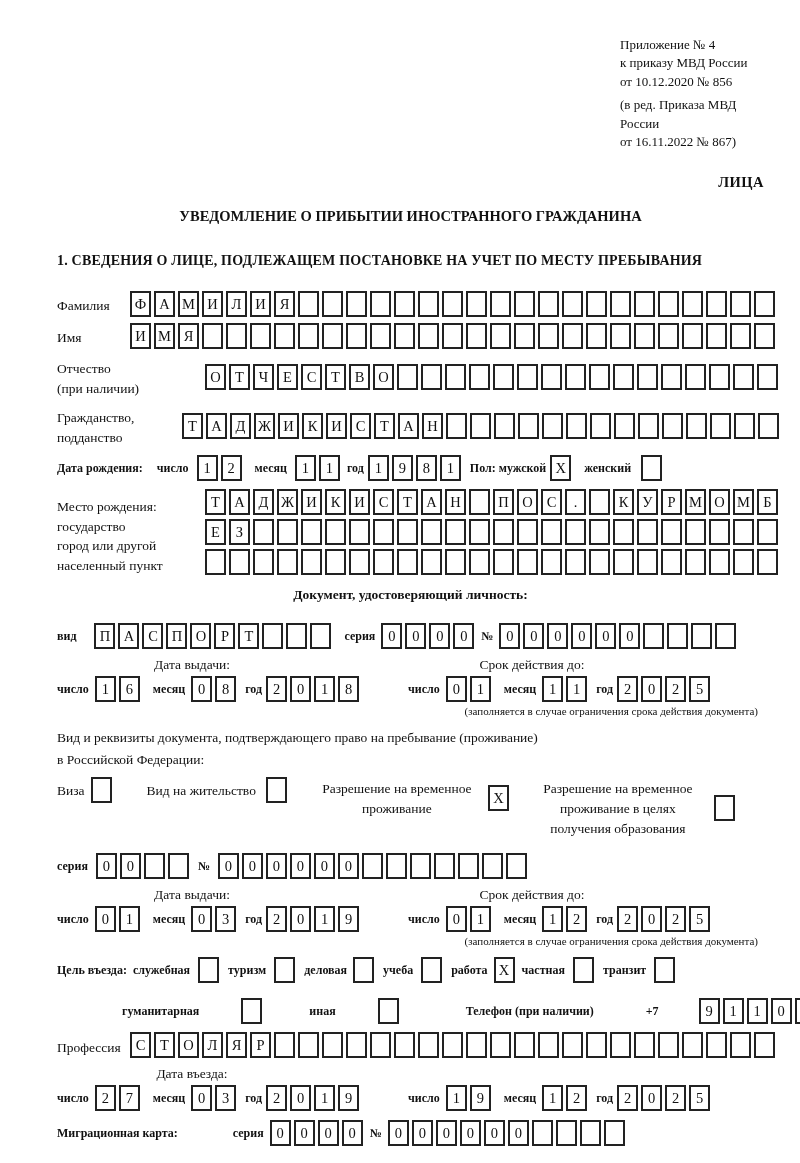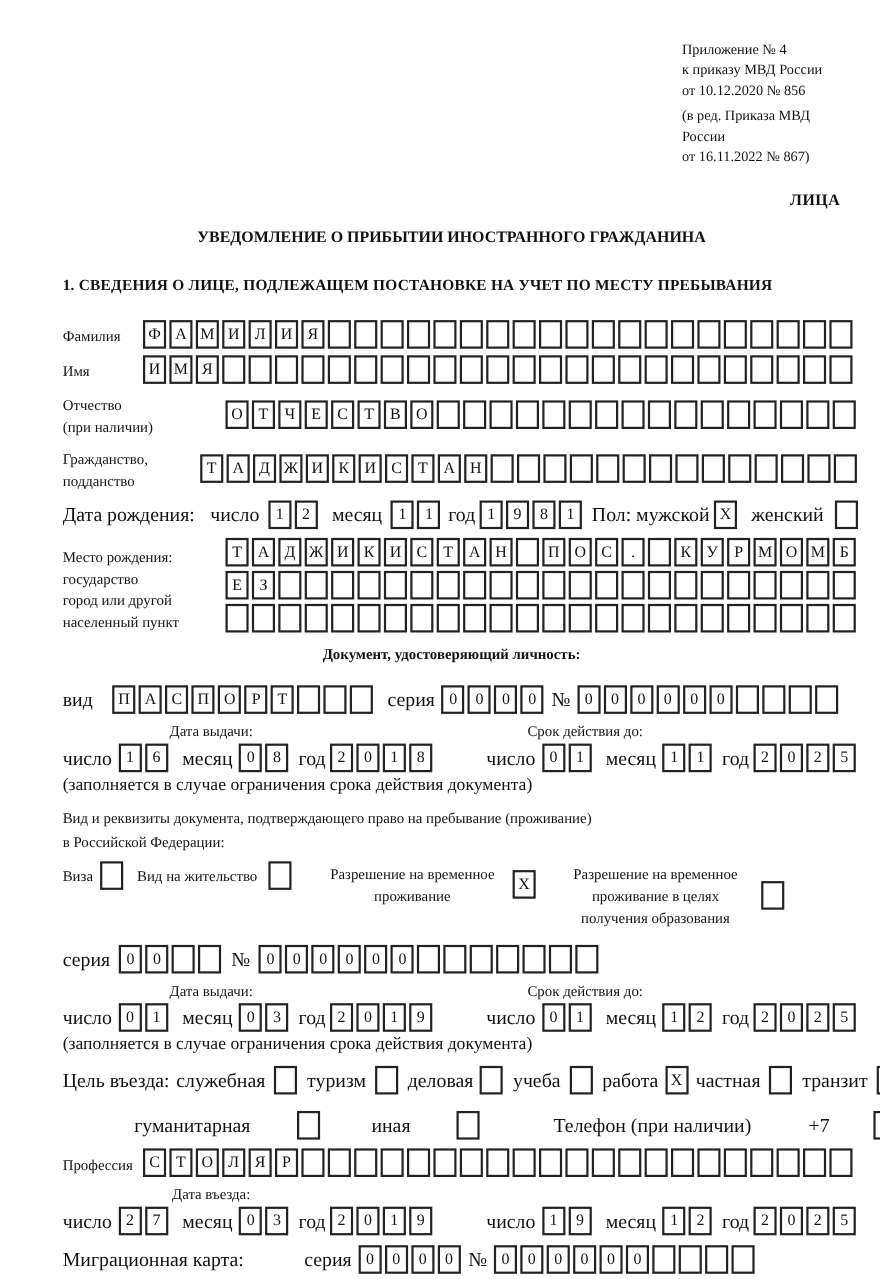--- a/index.html
+++ b/index.html
@@ -22,35 +22,35 @@
   .flabel { flex:none; font-size:13.5px; padding-top:4px; white-space:pre-line; line-height:1.45; }
   .w73  { width:73px; }  .w125 { width:125px; } .w148 { width:148px; }
   .boxes { display:flex; flex:none; }
   .boxcol { display:flex; flex-direction:column; }
   .boxcol .boxes { margin-bottom:4px; }
   .cell { flex:none; box-sizing:border-box; width:21px; height:26px; margin-right:3px;
           border:2px solid #222; font-size:14.5px; line-height:22px; text-align:center;
           display:inline-block; background:#fff; }
 
   
-  .t  { font-size:18px; flex:none; }
+  .t  { font-size:12px; flex:none;font-weight:bold; }
   .ml4{margin-left:4px;} .ml6{margin-left:6px;} .ml8{margin-left:8px;} .ml10{margin-left:10px;}
   .ml14{margin-left:14px;} .ml18{margin-left:18px;} .ml30{margin-left:30px;} .ml55{margin-left:55px;}
   .mr4{margin-right:4px;} .mr6{margin-right:6px;}
 
   .inline { display:flex; align-items:center; margin-top:8px; font-size:13.5px; }
 
   
   .dcaps { display:flex; font-size:13.5px; margin-top:8px; }
   .dcaps .c1 { width:270px; text-align:center; }
   .dcaps .c2 { width:330px; text-align:center; margin-left:40px; }
   .dl { display:flex; align-items:center; margin-top:3px; font-size:13.5px; }
   .dgroup { display:flex; align-items:center; }
   .dright { margin-left:46px; }
-  .note { font-size:16px; margin-top:3px; padding-right:6px; }
+  .note { font-size:11px; text-align:right; margin-top:3px; padding-right:6px; }
 
   .para { font-size:13.5px; line-height:1.6; margin-top:10px; }
   .ctr-head { text-align:center; font-weight:bold; font-size:13.5px; margin-top:8px; }
 
   
   .ptypes { display:flex; align-items:flex-start; margin-top:4px; font-size:13.5px; }
   .ptype { display:flex; align-items:center; }
   .ptype .lab { white-space:pre-line; text-align:center; line-height:1.5; padding-top:4px; }
   .ptype .cell { margin-left:10px; margin-top:2px; }
 </style>
@@ -401,21 +401,21 @@
   <div class="para">
     <div>Вид и реквизиты документа, подтверждающего право на пребывание (проживание)</div>
     <div>в Российской Федерации:</div>
   </div>
 
   <div class="ptypes">
     <span class="ptype">
       <span class="lab">Виза</span>
       <span class="cell" style="margin-left:6px;"></span>
     </span>
-    <span class="ptype" style="margin-left:10px;">
+    <span class="ptype" style="margin-left:32px;">
       <span class="lab">Вид на жительство</span>
       <span class="cell"></span>
     </span>
     <span class="ptype" style="margin-left:26px;">
       <span class="lab" style="width:162px;">Разрешение на временное
 проживание</span>
       <span class="cell">X</span>
     </span>
     <span class="ptype" style="margin-left:20px;">
       <span class="lab" style="width:172px;">Разрешение на временное

